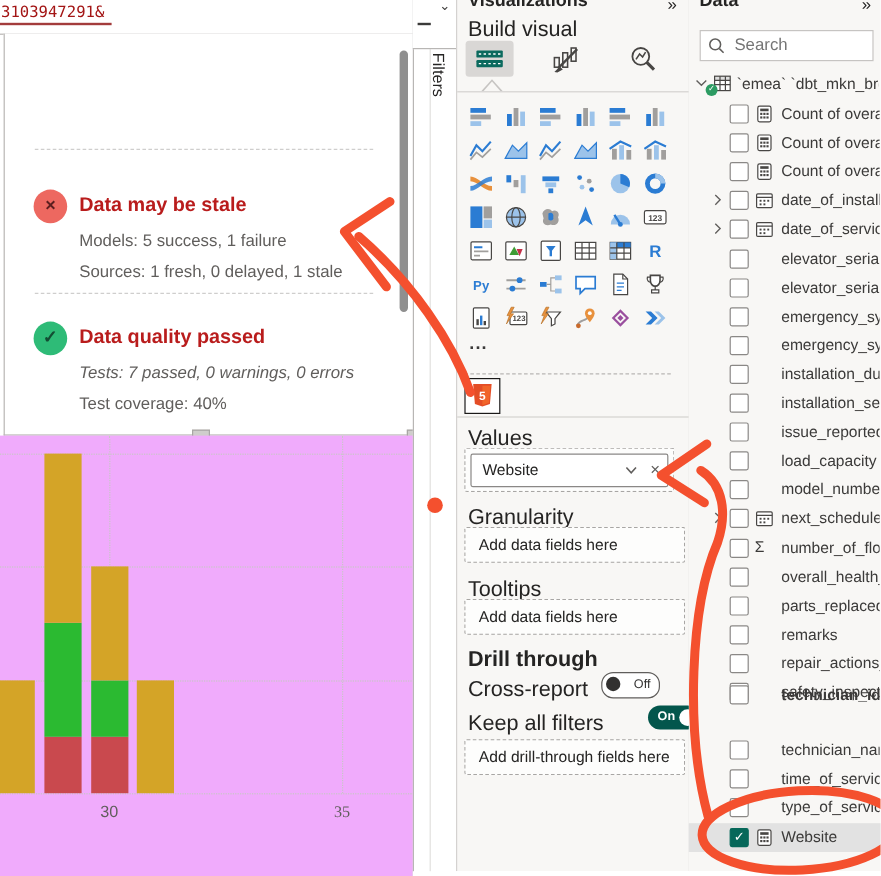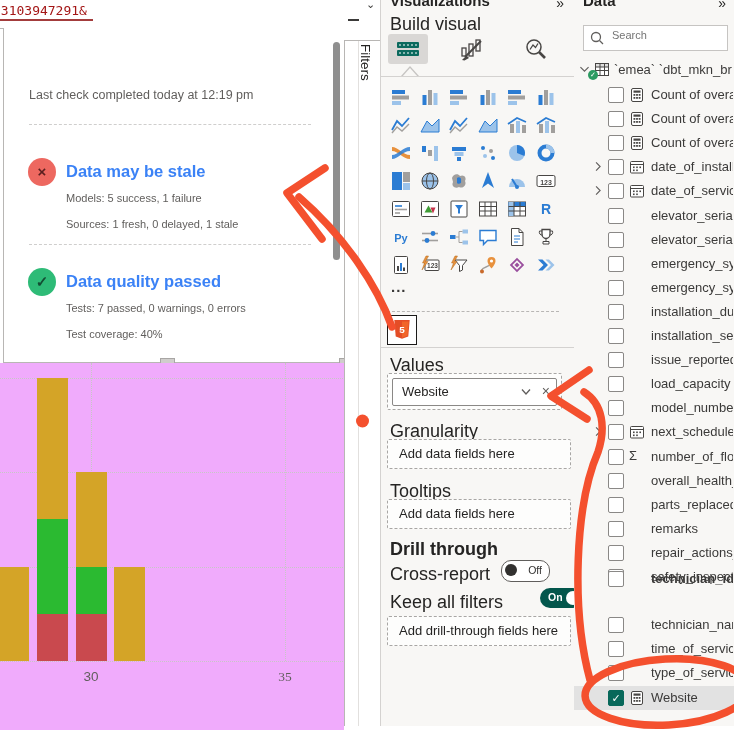--- a/index.html
+++ b/index.html
@@ -11,22 +11,22 @@
   .code{position:absolute;left:-7px;top:3px;font-family:"DejaVu Sans Mono",monospace;font-size:13px;color:#a31515;}
   .code-underline{position:absolute;left:0;top:19px;width:93px;height:2px;background:#a33c3c;}
   
   .card{left:3px;top:28px;width:341px;height:334px;background:#fff;
         border-left:1px solid #b8b6b4;border-right:1px solid #b8b6b4;border-bottom:1px solid #b8b6b4;overflow:hidden;}
   .card-title{position:absolute;left:25px;top:16px;font-size:19px;font-weight:bold;color:#252423;}
   .hl{background:#c6c6c6;}
   .card-sub{position:absolute;left:25px;top:60px;font-size:12.5px;color:#605e5c;}
   .dash-div{position:absolute;border-top:1px dashed #cfcecd;height:0;}
   .stat-icon{position:absolute;width:28px;height:28px;border-radius:50%;text-align:center;line-height:28px;font-size:15px;font-weight:bold;}
-  .stat-title{position:absolute;font-size:16.5px;font-weight:bold;color:#3b82f6;}
-  .stat-line{position:absolute;font-size:11px;color:#605e5c;}
+  .stat-title{position:absolute;font-size:16.5px;font-weight:bold;color:#b91c1c;}
+  .stat-line{position:absolute;font-size:14px;color:#605e5c;}
   .card-scroll{left:333px;top:42px;width:7px;height:218px;background:#8f8f8f;border-radius:4px;}
   .handle{background:#cfcdcb;border:1px solid #a8a6a4;}
   
   .chart{left:0;top:363px;width:347px;height:367px;background:#f0abfc;overflow:hidden;}
   .gridh{position:absolute;left:0;width:347px;border-top:1px dotted #c8c7c6;height:0;}
   .gridv{position:absolute;top:0;border-left:1px dotted #c8c7c6;width:0;}
   .seg{position:absolute;}
   .tick{position:absolute;font-size:13.5px;color:#605e5c;width:40px;text-align:center;}
   
   .rail{left:344px;top:0;width:36px;height:730px;background:#fff;border-left:1px solid #b8b6b4;}
@@ -62,21 +62,21 @@
           font-size:13px;color:#252423;line-height:28px;padding-left:11px;}
   .toggle-off{position:absolute;width:47px;height:20px;border:1px solid #605e5c;border-radius:10px;background:#fff;}
   .toggle-off .dot{position:absolute;left:3px;top:3px;width:12px;height:12px;border-radius:50%;background:#323130;}
   .toggle-off .t{position:absolute;right:7px;top:3px;font-size:10.5px;color:#323130;}
   .toggle-on{position:absolute;width:43px;height:20px;border-radius:10px;background:#03564c;}
   .toggle-on .dot{position:absolute;right:3px;top:3px;width:14px;height:14px;border-radius:50%;background:#fff;}
   .toggle-on .t{position:absolute;left:8px;top:3px;font-size:10.5px;color:#fff;font-weight:bold;}
   
   .search{position:absolute;left:9px;top:25px;width:143px;height:24px;background:#fff;border:1px solid #c6c4c2;}
   .search input{position:absolute;left:26px;top:2px;width:110px;border:none;outline:none;background:transparent;
-                font-family:"Liberation Sans",sans-serif;font-size:11px;color:#605e5c;}
+                font-family:"Liberation Sans",sans-serif;font-size:14px;color:#605e5c;}
   .frow{position:absolute;left:0;width:160px;height:24px;}
   .frow.sel{background:#e2e2e2;}
   .frow .chev{position:absolute;left:18px;top:4px;}
   .frow .chev.root{left:4px;}
   .frow .cb{position:absolute;left:34px;top:4px;width:14px;height:14px;border:1px solid #8a8886;border-radius:2px;background:#fff;}
   .frow .cb.on{background:#07685a;border-color:#07685a;color:#fff;font-size:11px;line-height:14px;text-align:center;}
   .frow .ficon{position:absolute;left:55px;top:4px;width:16px;height:16px;}
   .frow .sigma{position:absolute;left:55px;top:3px;font-size:13px;color:#3b3a39;}
   .frow .flabel{position:absolute;left:77px;top:4px;font-size:13px;color:#3b3a39;white-space:nowrap;overflow:hidden;max-width:82px;}
   .frow .tbadge{position:absolute;left:14px;top:12px;width:10px;height:10px;border-radius:50%;background:#2c9b62;color:#fff;
@@ -89,31 +89,30 @@
 <body>
 
 <div class="app">
 
   <div class="abs topbar">
     <span class="code">03103947291&amp;</span>
     <div class="code-underline"></div>
   </div>
 
   <div class="abs card">
-    <div class="card-sub">Last check completed today at 12:19 pm</div>
     <div class="dash-div" style="left:25px;top:96px;width:282px;"></div>
     <div id="card-sections">
         <div class="stat-icon" style="left: 24px; top: 130px; background: rgb(237, 104, 96); color: rgb(92, 31, 31);">×</div>
         <div class="stat-title" style="left: 62px; top: 134px;">Data may be stale</div>
         <div class="stat-line" style="left: 62px; top: 164px;">Models: 5 success, 1 failure</div>
         <div class="stat-line" style="left: 62px; top: 190px;">Sources: 1 fresh, 0 delayed, 1 stale</div>
         <div class="dash-div" style="left: 25px; top: 216px; width: 282px;"></div>
         <div class="stat-icon" style="left: 24px; top: 240px; background: rgb(46, 187, 119); color: rgb(19, 77, 51);">✓</div>
         <div class="stat-title" style="left: 62px; top: 244px;">Data quality passed</div>
-        <div class="stat-line" style="left: 62px; top: 274px;">Tests: 7 passed, 0 warnings, 0 errors</div>
+        <div class="stat-line" style="left: 62px; top: 274px; font-style: italic;">Tests: 7 passed, 0 warnings, 0 errors</div>
         <div class="stat-line" style="left: 62px; top: 300px;">Test coverage: 40%</div>
       </div>
   </div>
   <div class="abs card-scroll"></div>
   <div class="abs handle" style="left:160px;top:358px;width:13px;height:6px;"></div>
   <div class="abs handle" style="left:339px;top:358px;width:12px;height:6px;"></div>
   <div class="abs handle" style="left:345px;top:161px;width:6px;height:16px;"></div>
 
   <div class="abs chart" id="chart">
       <div class="gridh" style="top: 203.5px;"></div>

